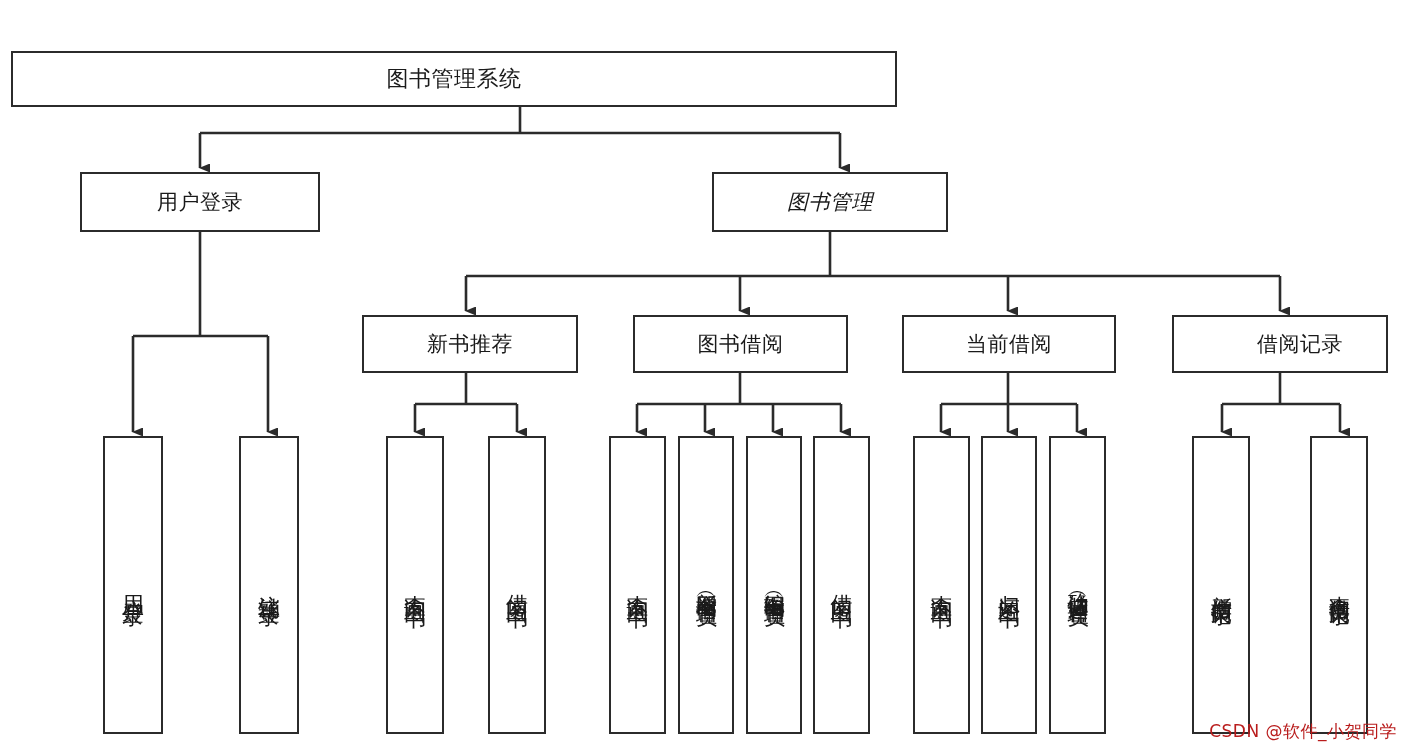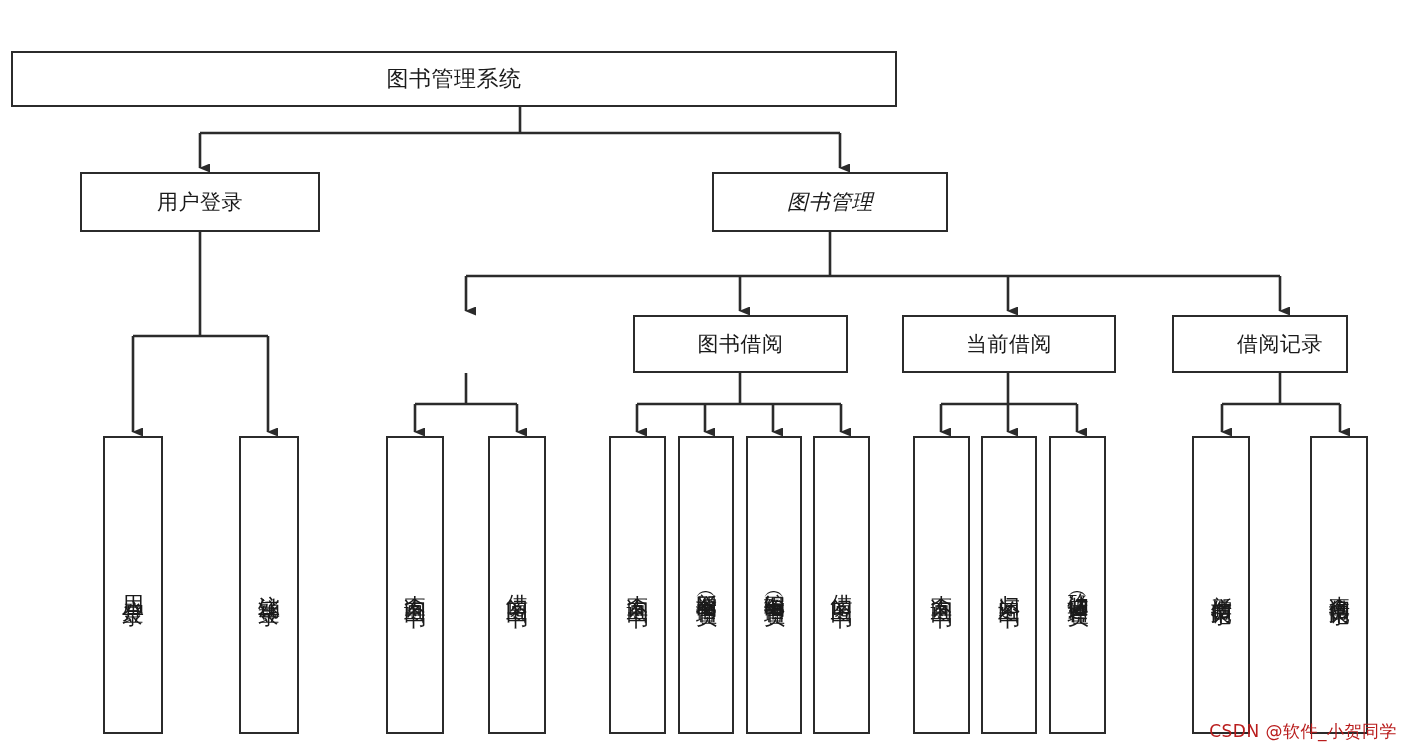--- a/index.html
+++ b/index.html
@@ -132,30 +132,33 @@
   </div>
 
   <div class="node horiz" style="left:80px; top:172px; width:240px; height:60px;">
     <span class="lbl">用户登录</span>
   </div>
 
   <div class="node horiz" style="left:712px; top:172px; width:236px; height:60px;font-style:italic;">
     <span class="lbl">图书管理</span>
   </div>
 
+  <div class="node horiz" style="left:362px; top:315px; width:216px; height:58px;">
+    <span class="lbl">新书推荐</span>
+  </div>
 
   <div class="node horiz" style="left:902px; top:315px; width:214px; height:58px;">
     <span class="lbl">当前借阅</span>
   </div>
 
   <div class="node horiz" style="left:633px; top:315px; width:215px; height:58px;">
     <span class="lbl">图书借阅</span>
   </div>
 
-  <div class="node horiz" style="left:1172px; top:315px; width:176px; height:58px;padding-left:40px;">
+  <div class="node horiz" style="left:1172px; top:315px; width:216px; height:58px;padding-left:40px;">
     <span class="lbl">借阅记录</span>
   </div>
 
   <div class="node vert" style="left:103px; top:436px; width:60px; height:298px;">
     <span class="lbl">用户登录</span>
   </div>
 
   <div class="node vert" style="left:239px; top:436px; width:60px; height:298px;">
     <span class="lbl">注销登录</span>
   </div>

